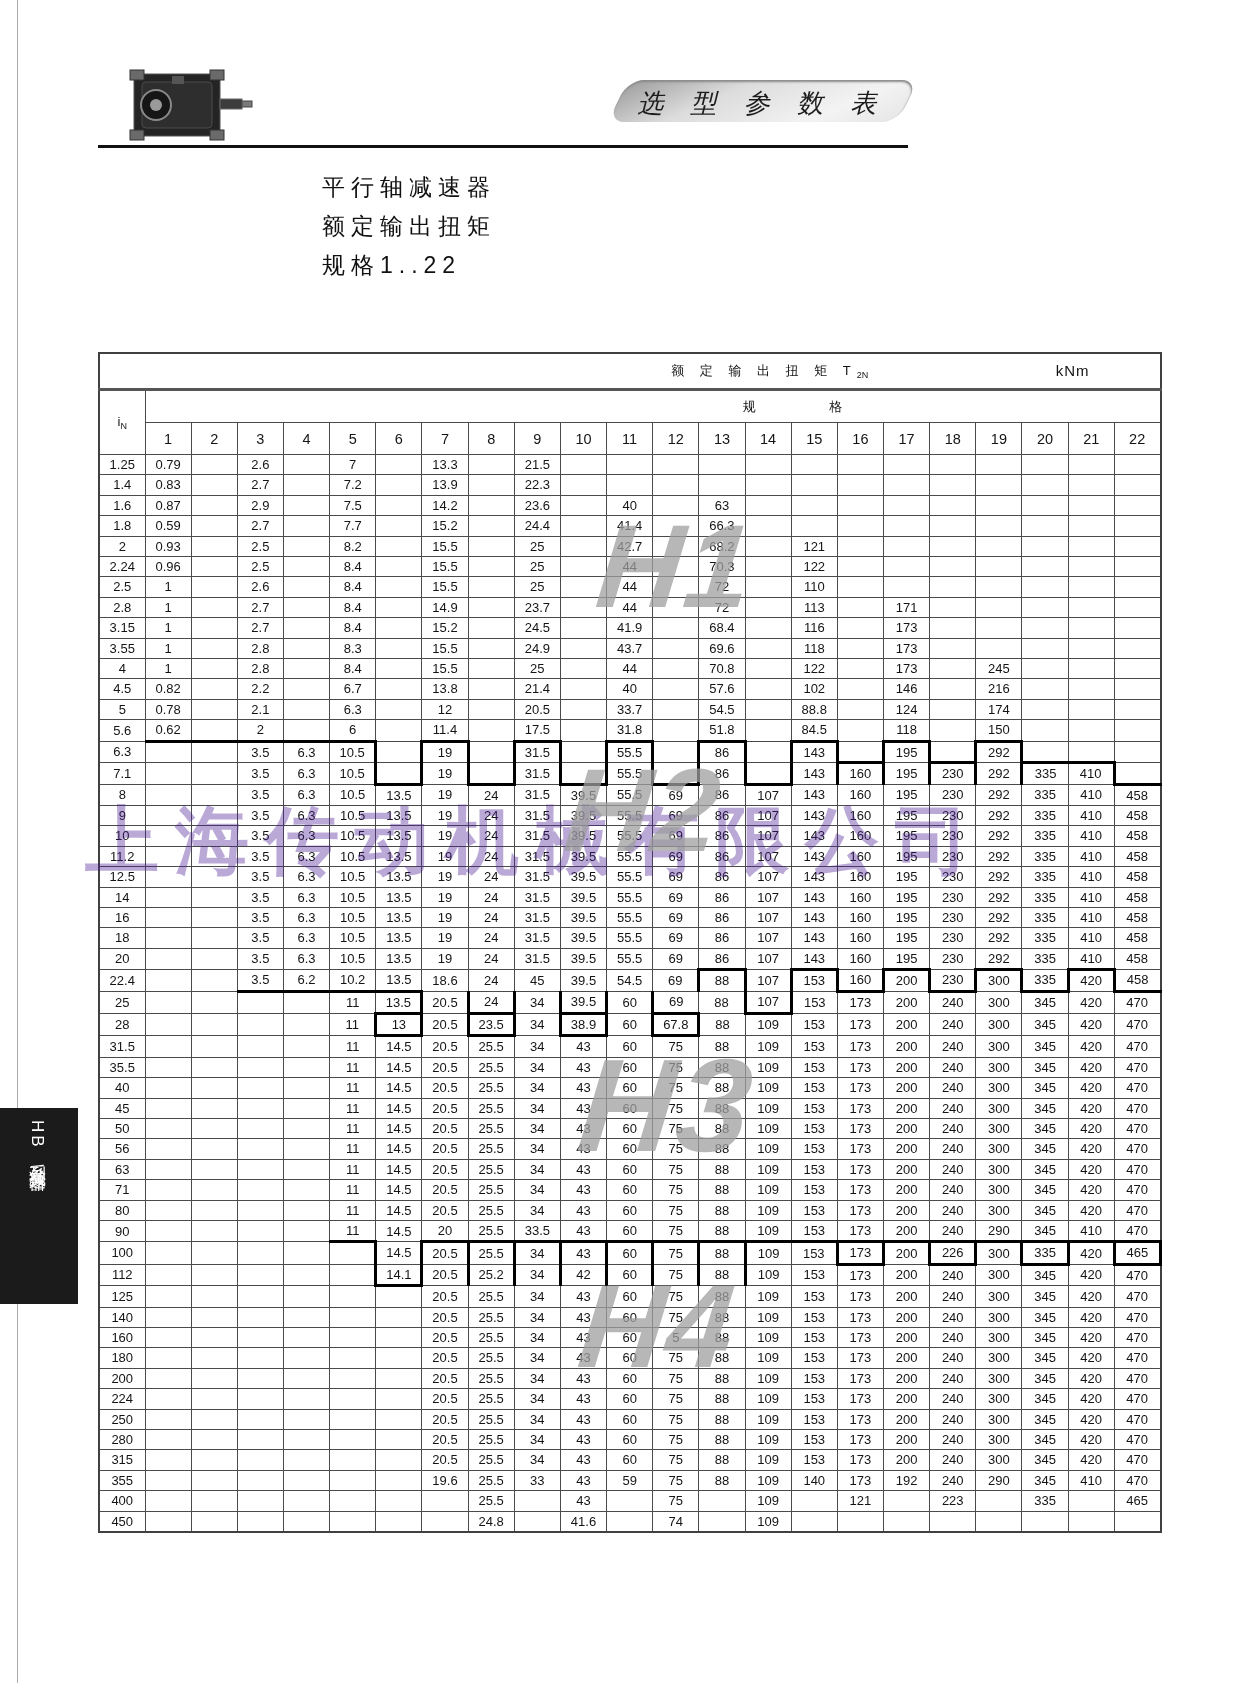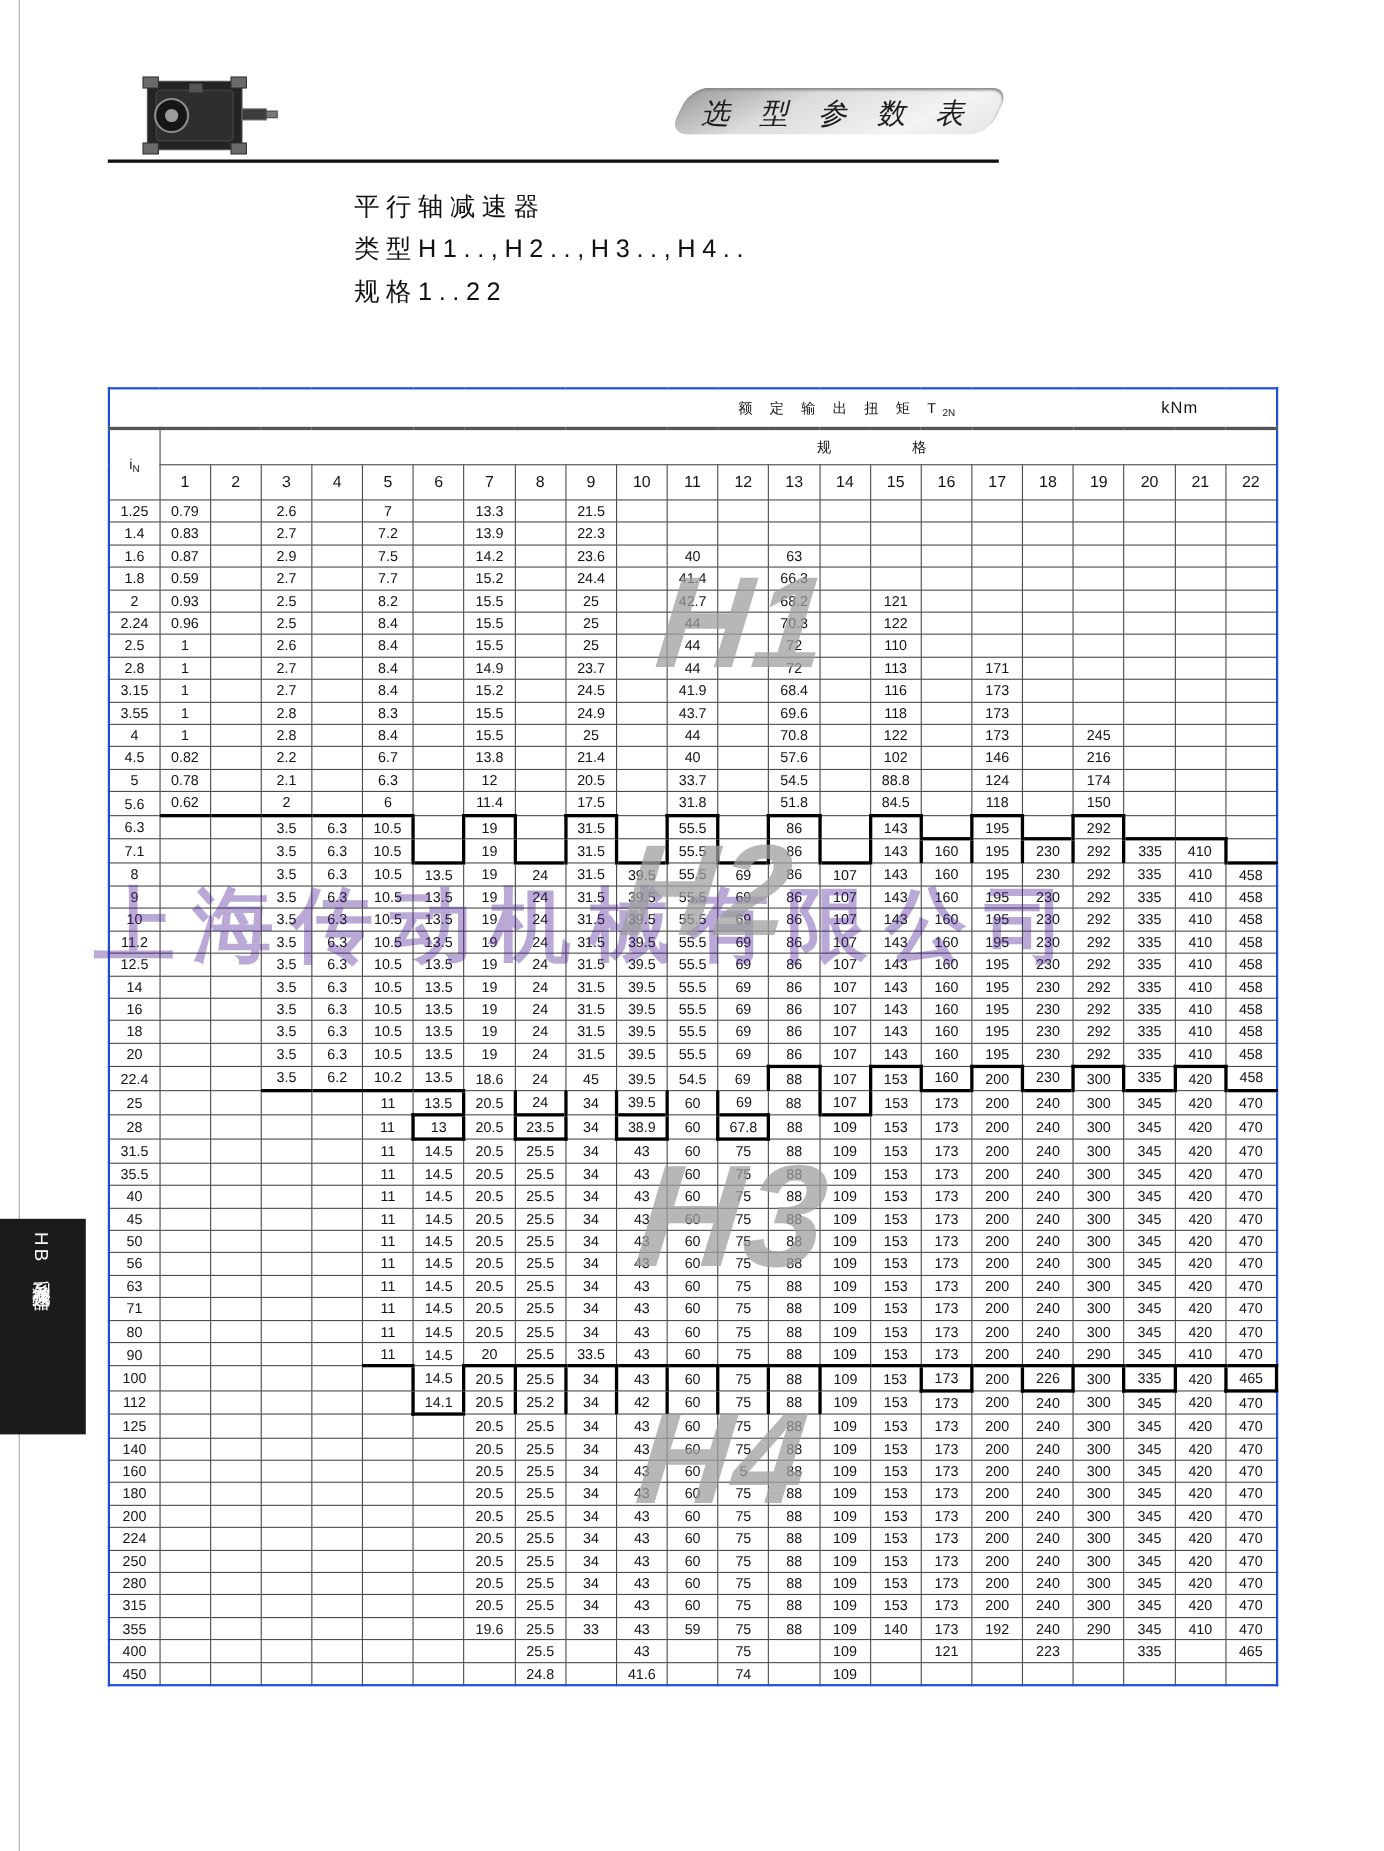--- a/index.html
+++ b/index.html
@@ -14,21 +14,21 @@
           background:linear-gradient(150deg,#9d9d9d 0%,#dcdcdc 35%,#f3f3f3 75%,#e6e6e6 100%);
           box-shadow:inset 0 2px 2px #8a8a8a;}
   .banner-text{position:absolute;left:0;right:0;top:6px;text-align:center;
           transform:skewX(26deg);font-style:italic;font-size:26px;letter-spacing:10px;color:#1c1c1c;}
   .top-rule{position:absolute;left:98px;top:145px;width:810px;height:3px;background:#111;}
   
   .intro{position:absolute;left:286px;top:168px;font-size:23px;letter-spacing:6px;line-height:39px;color:#111;margin-left:36px;}
   .intro div{white-space:nowrap;}
   
   .tablewrap{position:absolute;left:98px;top:352px;width:1064px;}
-  table.params{border-collapse:collapse;table-layout:fixed;width:1064px;border:2px solid #1d4ed8;}
+  table.params{border-collapse:collapse;table-layout:fixed;width:1064px;border:2px solid #404040;}
   table.params td{border:1px solid #4a4a4a;border-top-width:1.5px;border-bottom-width:1.5px;
           text-align:center;vertical-align:middle;padding:0;font-size:13px;color:#141414;
           overflow:hidden;white-space:nowrap;}
   td.t-title{height:34px;font-size:16px;letter-spacing:6px;position:relative;
           border-bottom:3px solid #555 !important;text-indent:280px;}
   td.t-title .unit{position:absolute;right:70px;top:8px;font-size:15px;letter-spacing:1px;text-indent:0;}
   .sub{font-size:9px;vertical-align:-3px;letter-spacing:0;}
   td.incell{font-size:14px;}
   td.speccell{height:31px;font-size:16px;word-spacing:70px;text-indent:280px;border-bottom-width:1px !important;}
   tr.row-cols td{height:31px;font-size:14.5px;}
@@ -72,21 +72,21 @@
   </div>
 
   <div class="banner">
     <div class="banner-text">选 型 参 数 表</div>
   </div>
 
   <div class="top-rule"></div>
 
   <div class="intro">
     <div>平行轴减速器</div>
-    <div>类型H1..,H2..,H3..,H4..</div>
+    <div>额定输出扭矩</div>
     <div>规格1..22</div>
   </div>
 
   <div class="wm-company">上海传动机械有限公司</div>
   <div class="wm-zone" style="left:598px;top:498px;">H1</div>
   <div class="wm-zone" style="left:566px;top:742px;">H2</div>
   <div class="wm-zone" style="left:580px;top:1030px;font-size:132px;">H3</div>
   <div class="wm-zone" style="left:580px;top:1258px;">H4</div>
 
   <div class="tablewrap">

